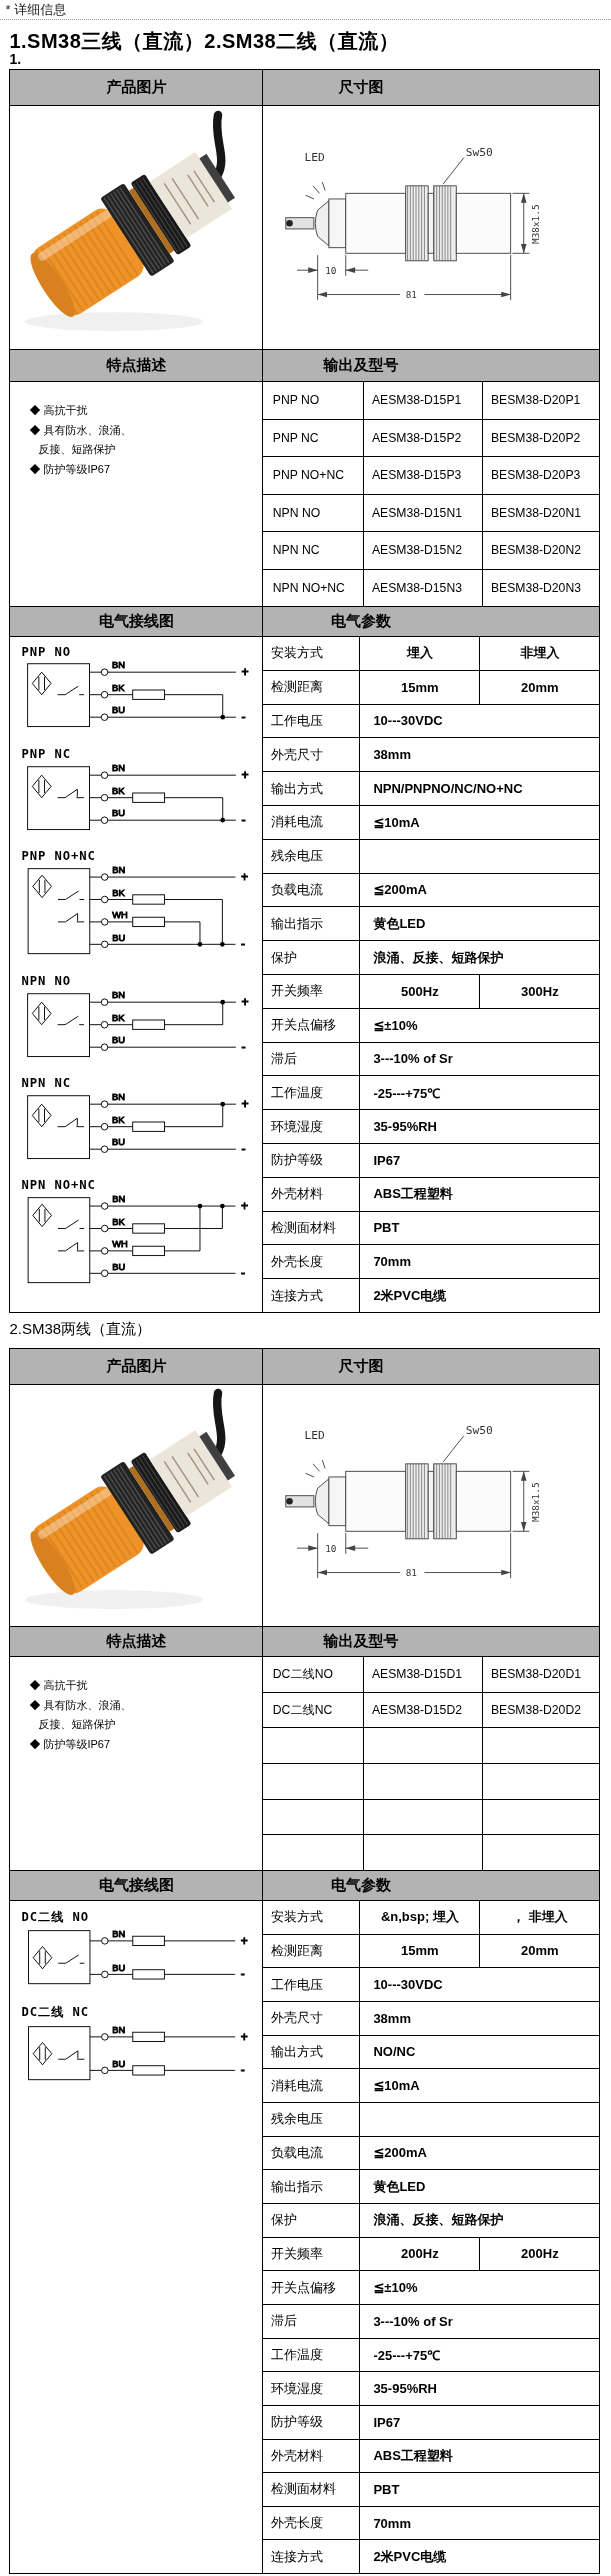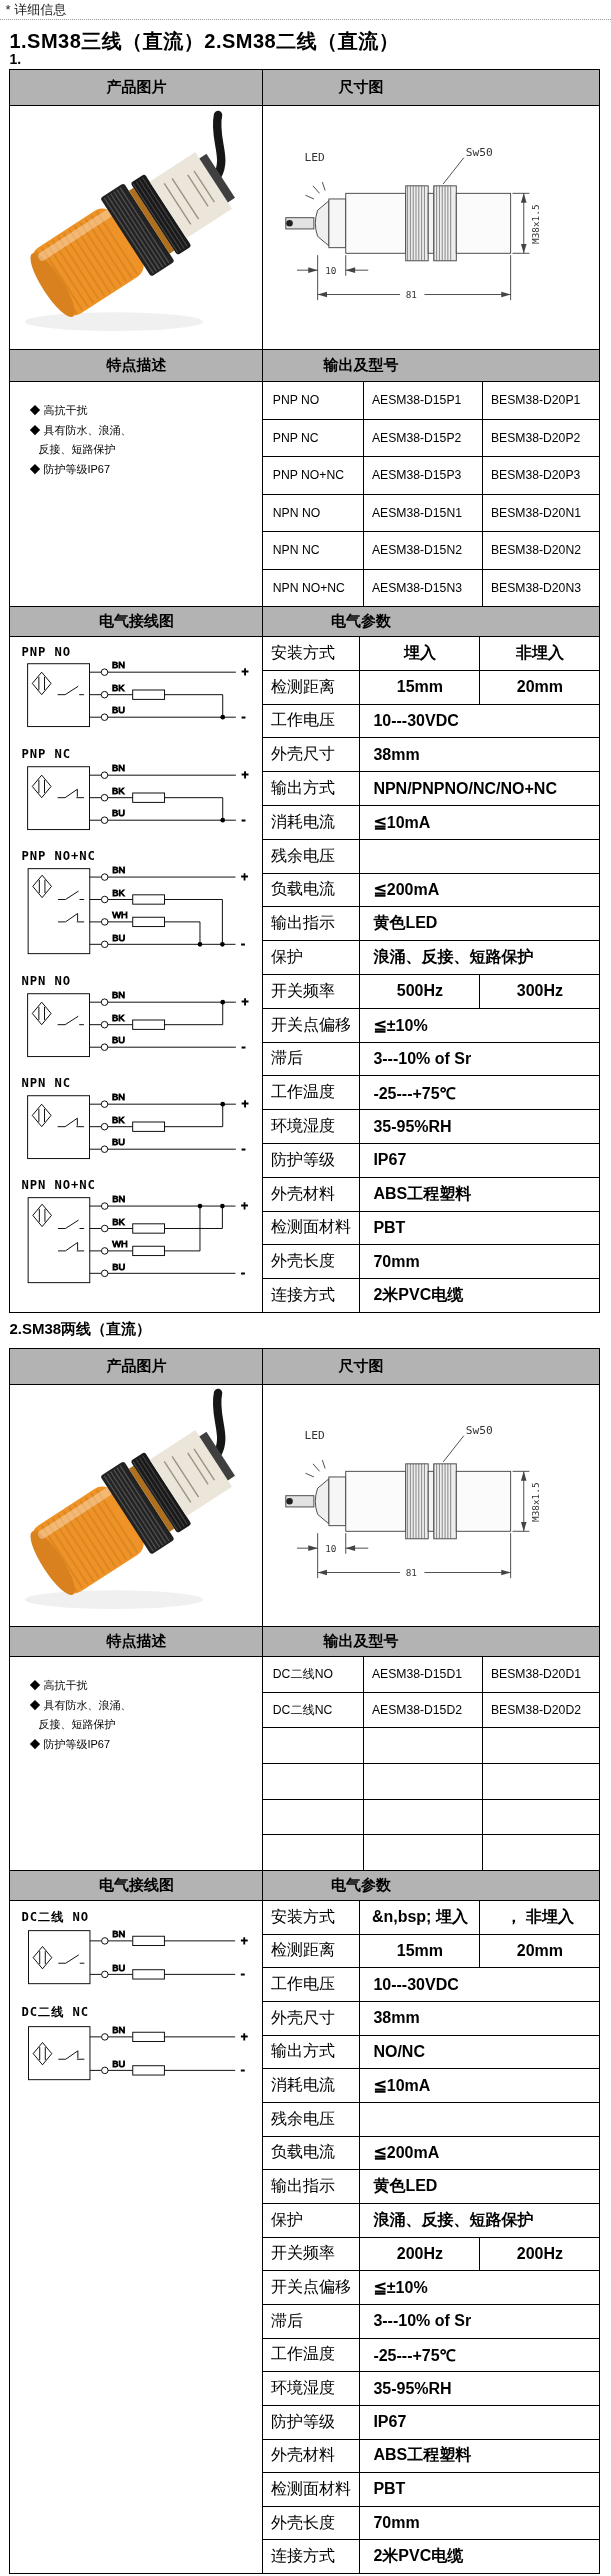--- a/index.html
+++ b/index.html
@@ -1,21 +1,21 @@
 <!DOCTYPE html>
 <html style="font-size:15px"><head>
 <meta charset="utf-8">
 <style>
   html,body{margin:0;padding:0;background:#fff;}
   body{width:611px;height:2576px;position:relative;font-family:"Liberation Sans",sans-serif;color:#000;overflow:hidden;}
   .note{position:absolute;top:1px;left:5.6px;font-size:13px;color:#222;}
   .dotline{position:absolute;top:19px;left:0;width:611px;border-top:0.9px dotted #999;height:0;}
   .h1{position:absolute;top:28px;left:9.4px;font-size:20px;font-weight:bold;letter-spacing:0.5px;}
   .marker{position:absolute;top:51px;left:9.4px;font-size:14px;font-weight:bold;}
-  .h2{position:absolute;top:1320px;left:9.4px;font-size:15px;font-weight:bold;}
+  .h2{position:absolute;top:1320px;left:9.4px;font-size:15px;font-weight:normal;}
   .sec{position:absolute;left:9.4px;width:591px;border:1.9px solid #000;box-sizing:border-box;background:#fff;}
   #sec0{top:69px;}
   #sec1{top:1348px;}
   .r{display:flex;border-bottom:0.9px solid #000;box-sizing:border-box;}
   .r:last-child{border-bottom:none;}
   .hdr{background:#b3b3b3;font-weight:bold;font-size:15px;}
   .cl{width:253px;border-right:0.9px solid #000;box-sizing:border-box;}
   .cr{flex:1;box-sizing:border-box;}
   .hdr .cl{display:flex;align-items:center;justify-content:center;}
   .hdr .cr{display:flex;align-items:center;justify-content:center;padding-right:141px;}
@@ -32,21 +32,21 @@
   .out-row:last-child{border-bottom:none;}
   .out-type{width:101px;border-right:0.9px solid #000;display:flex;align-items:center;padding-left:9.4px;font-size:12.2px;box-sizing:border-box;}
   .out-a{width:119px;border-right:0.9px solid #000;display:flex;align-items:center;padding-left:7.5px;font-size:12.2px;box-sizing:border-box;}
   .out-b{flex:1;display:flex;align-items:center;padding-left:7.5px;font-size:12.2px;box-sizing:border-box;}
   .wiring-cell{padding:7.5px 0 0 11.2px;overflow:hidden;}
   .wire-block{margin-bottom:7.5px;}
   .wire-title{font-family:"DejaVu Sans Mono",monospace;font-weight:bold;font-size:12.2px;letter-spacing:0.9px;margin-bottom:0.9px;}
   .wl{fill:#333;font:10px "Liberation Sans",sans-serif;}
   .we{fill:#000;font:13px "Liberation Sans",sans-serif;}
   .params-grid{display:flex;flex-direction:column;height:100%;}
-  .param-row{display:flex;flex:1;border-bottom:0.9px solid #000;font-size:16px;box-sizing:border-box;}
+  .param-row{display:flex;flex:1;border-bottom:0.9px solid #000;font-size:13px;box-sizing:border-box;}
   .param-row:last-child{border-bottom:none;}
   .p-label{width:97px;border-right:0.9px solid #000;display:flex;align-items:center;padding-left:7.5px;box-sizing:border-box;}
   .p-val{flex:1;display:flex;align-items:center;padding-left:13px;box-sizing:border-box;font-weight:bold;}
   .p-val.d1{width:120px;flex:none;border-right:0.9px solid #000;justify-content:center;padding-left:0;}
   .p-val.d2{justify-content:center;padding-left:0;}
   .dimtext{fill:#333;font:12px "DejaVu Sans Mono",monospace;}
   .dimnum{fill:#333;font:10px "DejaVu Sans Mono",monospace;}
 </style>
 </head>
 <body>

